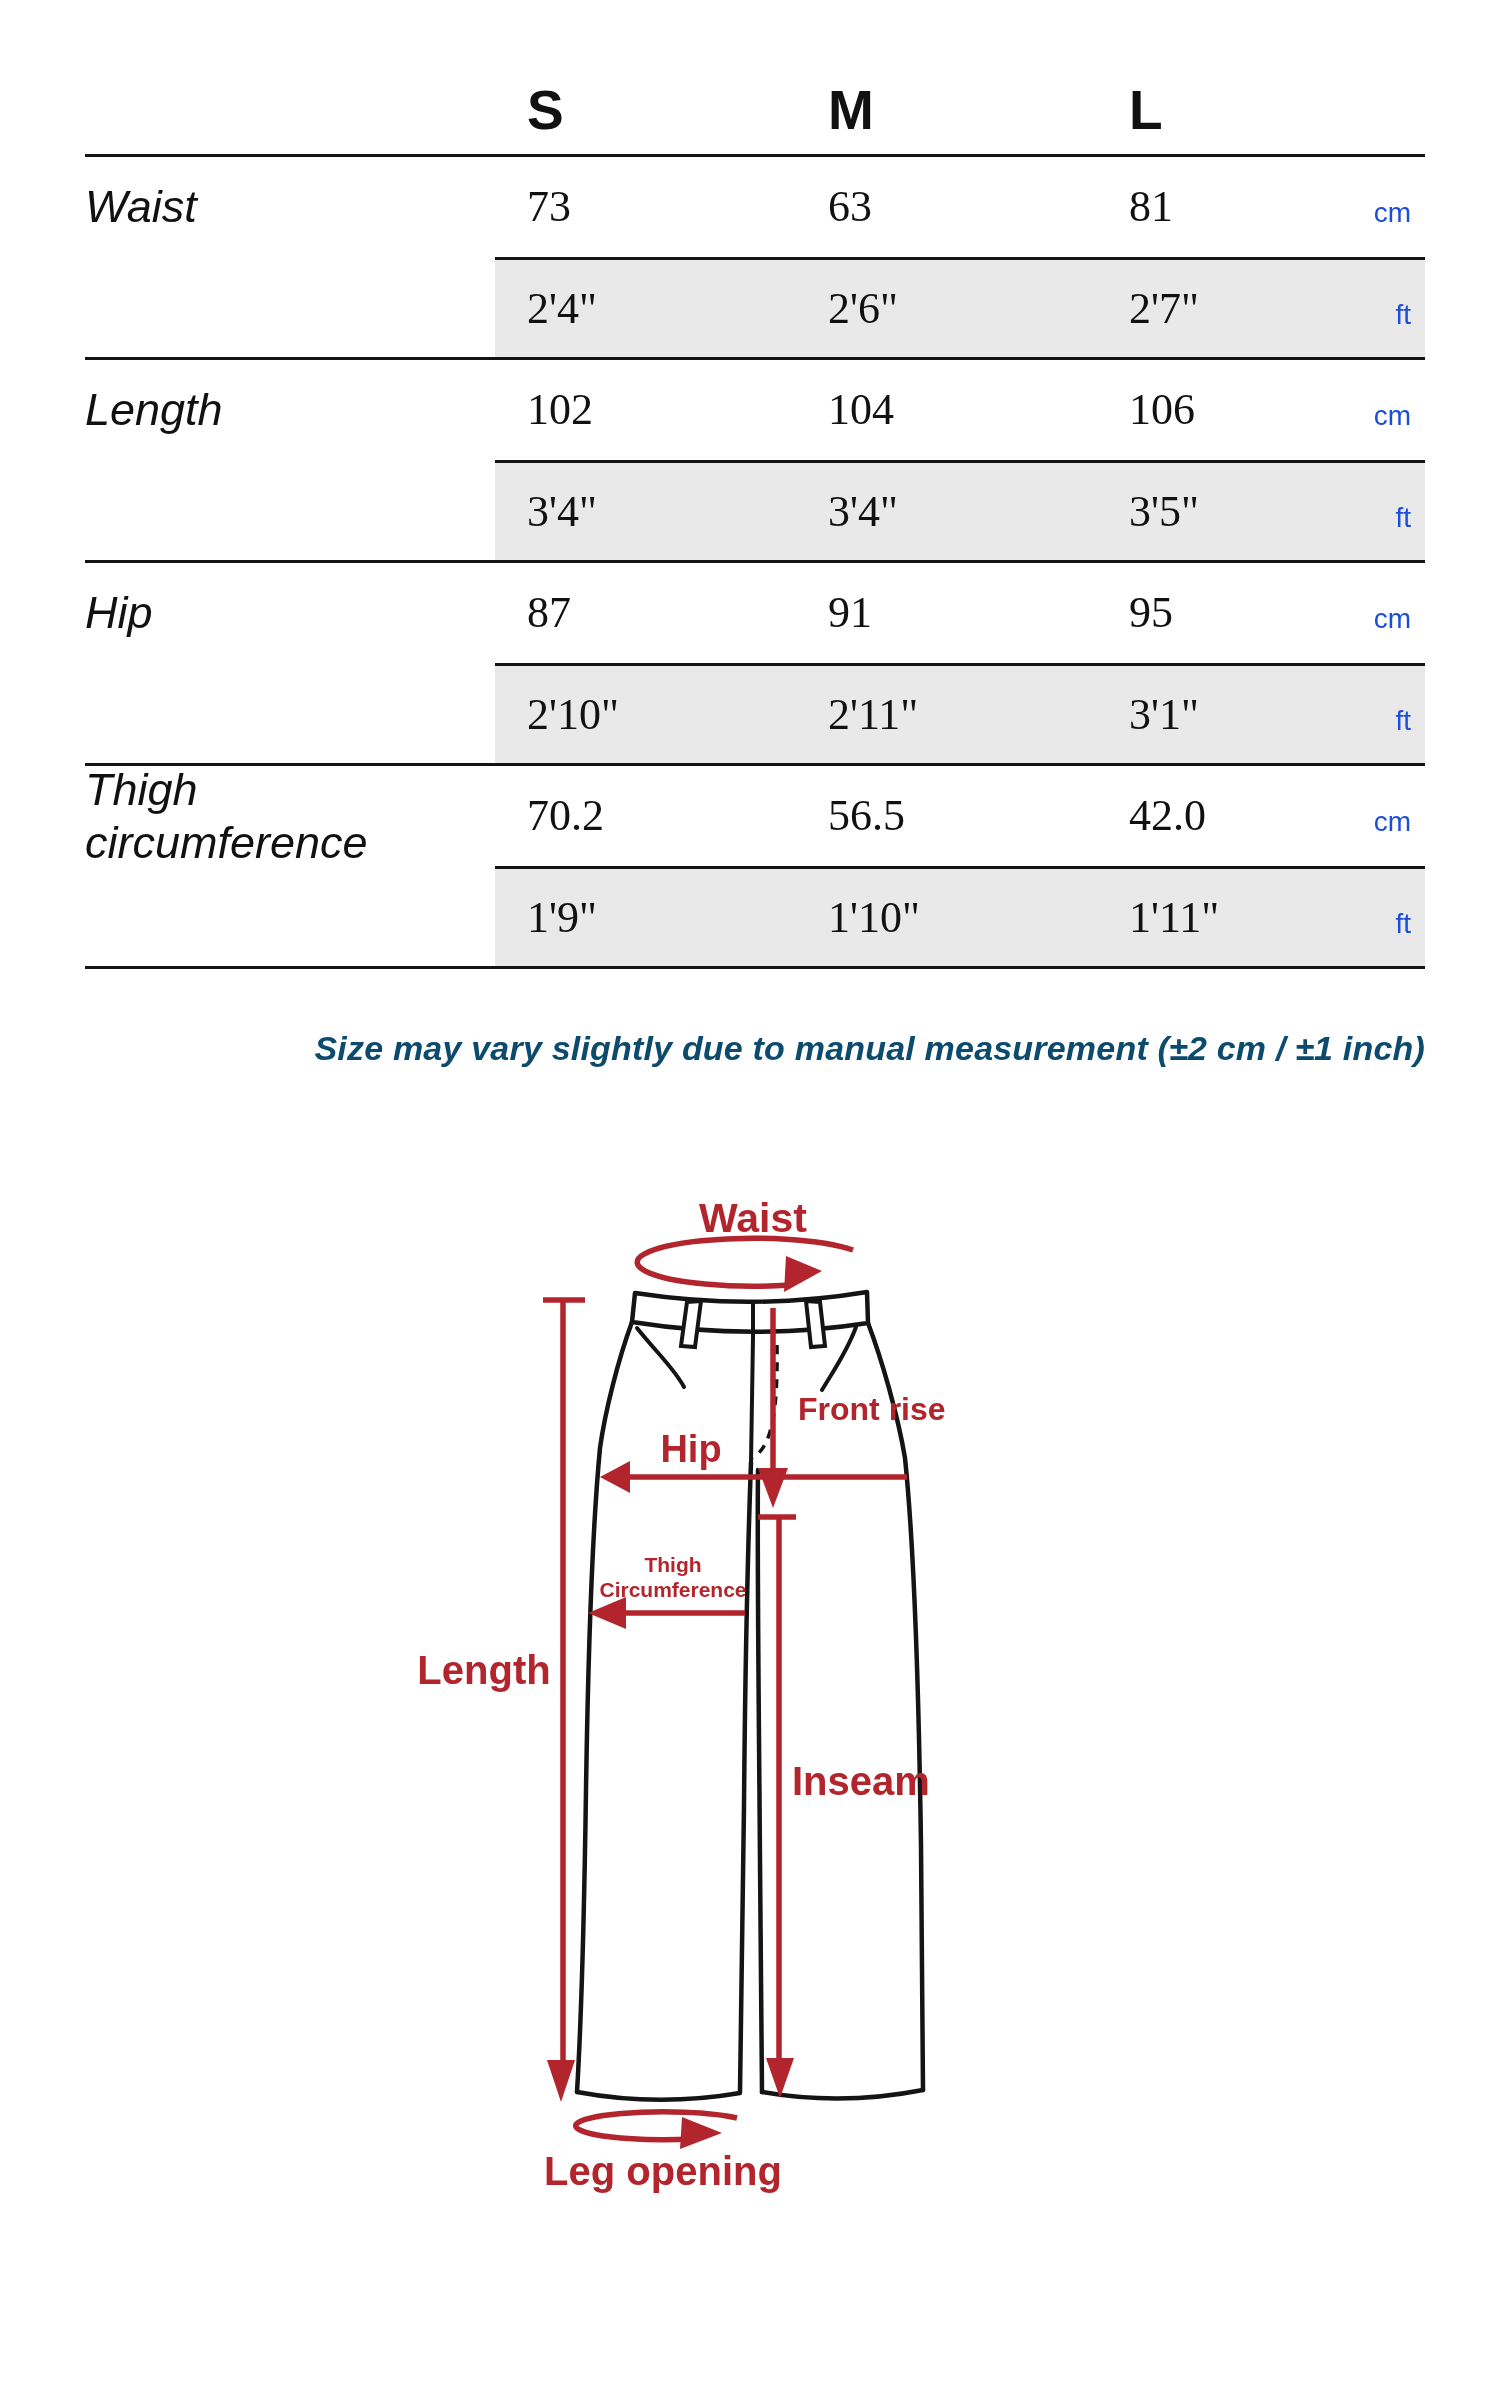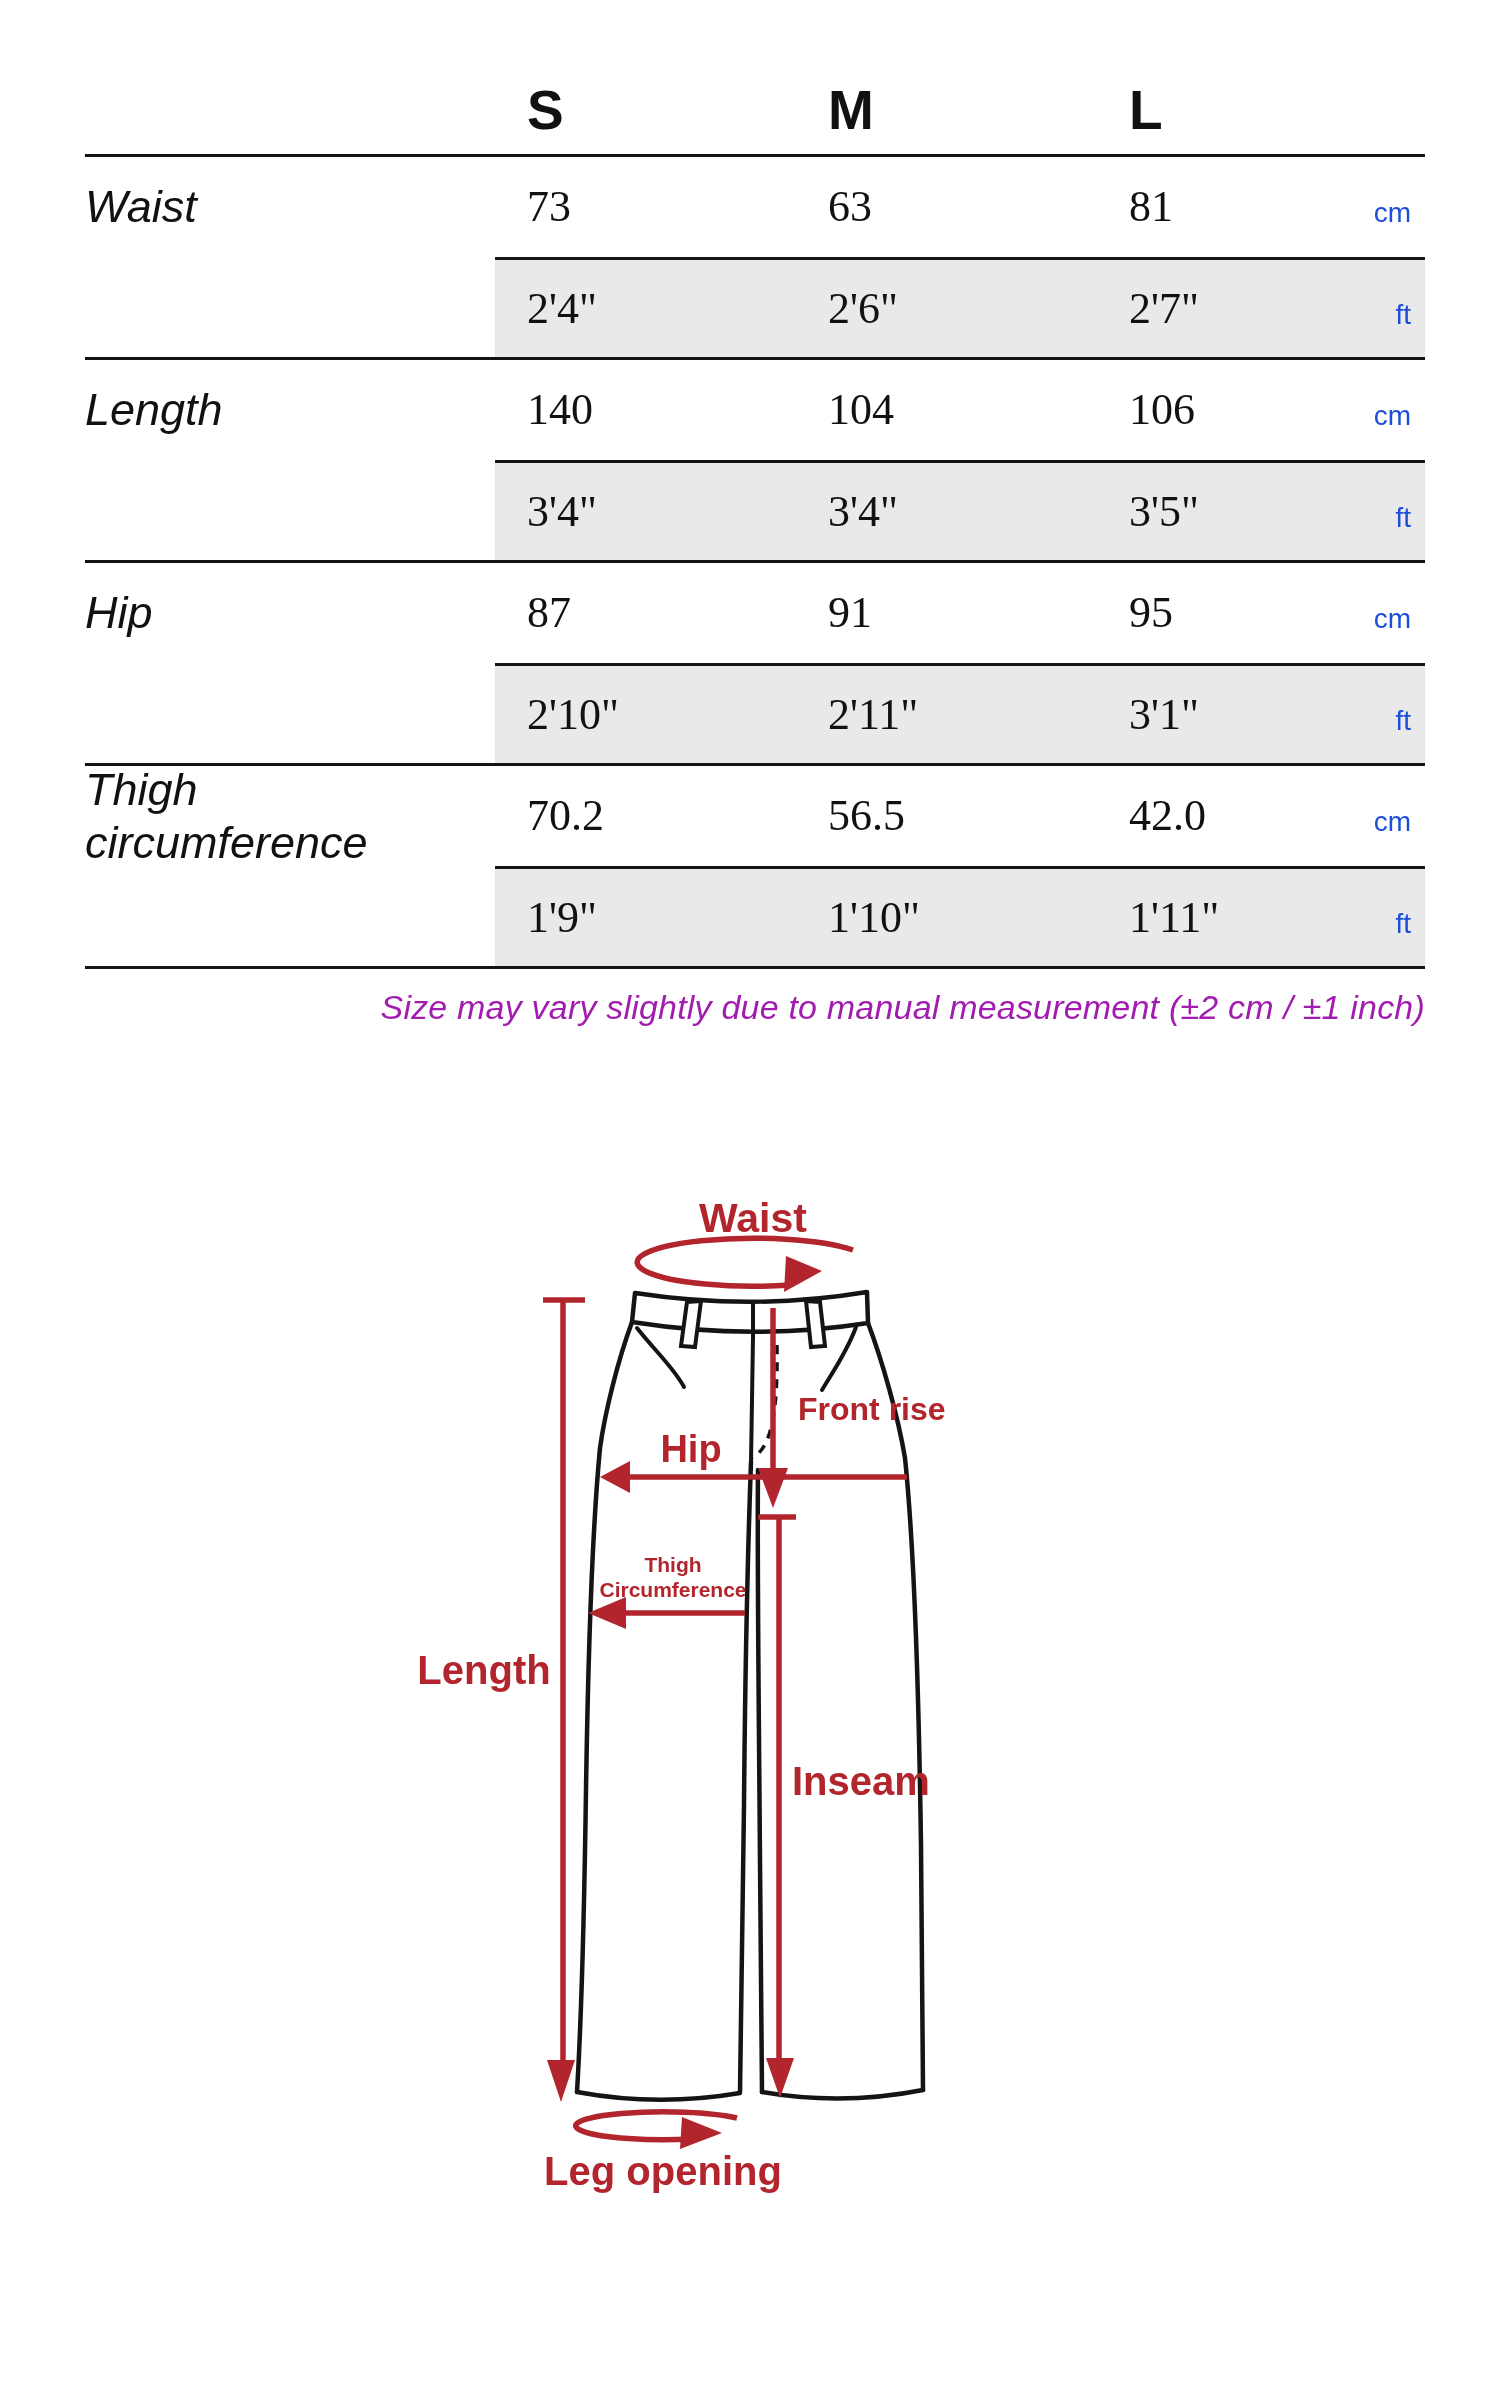--- a/index.html
+++ b/index.html
@@ -21,22 +21,22 @@
   .row{display:flex;height:100px;align-items:center;}
   .row-cm .row-label{font-style:italic;font-size:45px;line-height:1.18;}
   .val{font-size:44px;line-height:1;font-family:Liberation Serif, serif;}
   .unit{font-size:28px;color:#1d4ed8;line-height:1;padding-top:12px;}
   .row-ft{height:100px;}
   .ft-band{display:flex;flex:1;height:100px;background:#e9e9e9;
            border-top:3px solid #141414;box-sizing:border-box;align-items:center;}
   .ft-band .col-s,.ft-band .col-m{width:301px;}
   .ft-band .col-l{width:218px;}
   .footnote{
-    position:absolute;top:988px;right:75px;font-size:34px;font-style:italic;
-    color:#a21caf;letter-spacing:0.2px;
+    position:absolute;top:1029px;right:75px;font-size:34px;font-style:italic;
+    color:#0c4a6e;letter-spacing:0.2px;font-weight:bold;
   }
   
   .diagram{position:absolute;left:400px;top:1180px;width:700px;height:1060px;}
   .outline{fill:none;stroke:#141414;stroke-width:4.5;stroke-linecap:round;stroke-linejoin:round;}
   .outline-thin{fill:none;stroke:#141414;stroke-width:4;stroke-linecap:round;}
   .fly-dash{fill:none;stroke:#141414;stroke-width:3.5;stroke-dasharray:9 8;}
   .loop{fill:#ffffff;stroke:#141414;stroke-width:4;}
   .redline{fill:none;stroke:#B2252C;stroke-width:5.5;stroke-linecap:butt;}
   .redfill{fill:#B2252C;stroke:none;}
   .redlabel{fill:#B2252C;font-family:"Liberation Sans",sans-serif;font-weight:bold;}
@@ -69,21 +69,21 @@
         <div class="col-m val">2'6"</div>
         <div class="col-l val">2'7"</div>
         <div class="col-unit unit">ft</div>
       </div>
     </div>
   </div>
 
   <div class="grp">
     <div class="row row-cm">
       <div class="col-label row-label">Length</div>
-      <div class="col-s val">140</div>
+      <div class="col-s val">102</div>
       <div class="col-m val">104</div>
       <div class="col-l val">106</div>
       <div class="col-unit unit">cm</div>
     </div>
     <div class="row row-ft">
       <div class="col-label"></div>
       <div class="ft-band">
         <div class="col-s val">3'4"</div>
         <div class="col-m val">3'4"</div>
         <div class="col-l val">3'5"</div>

